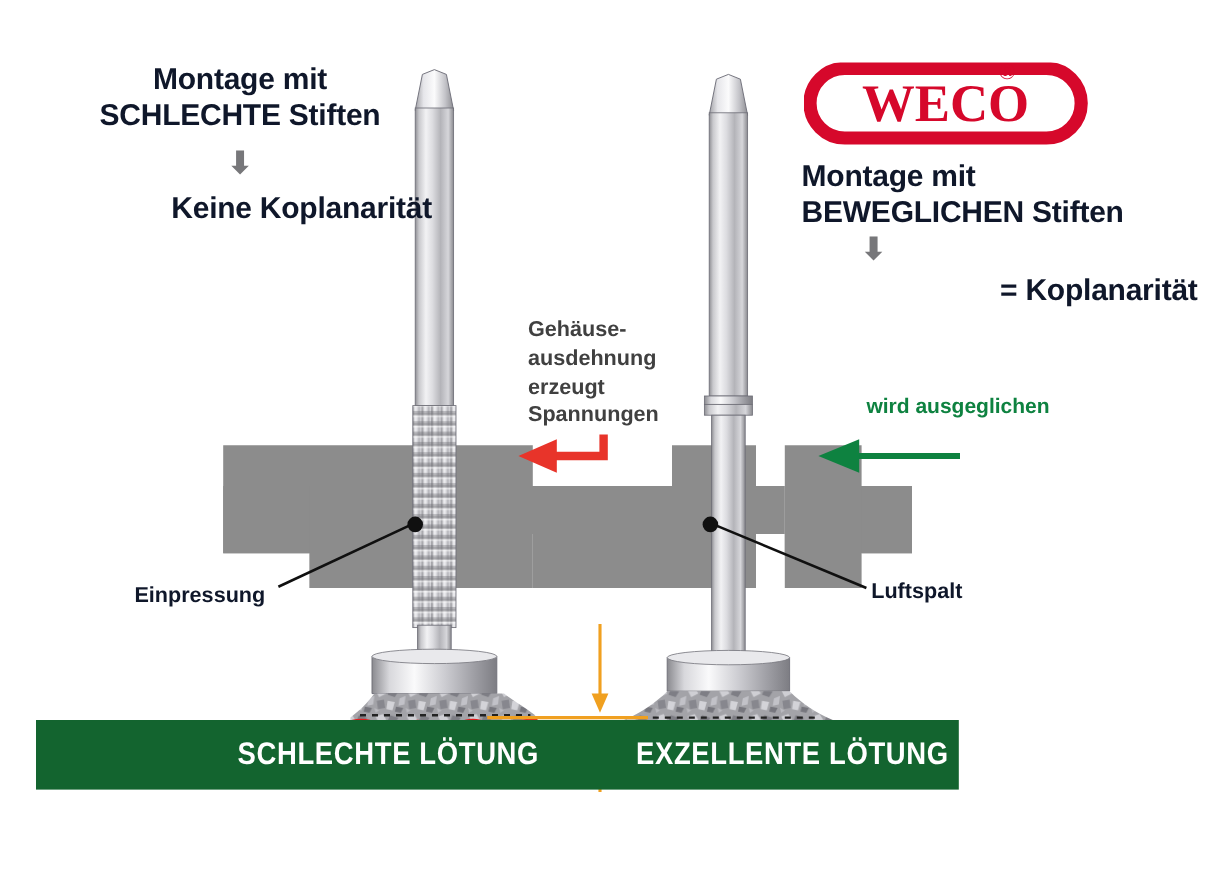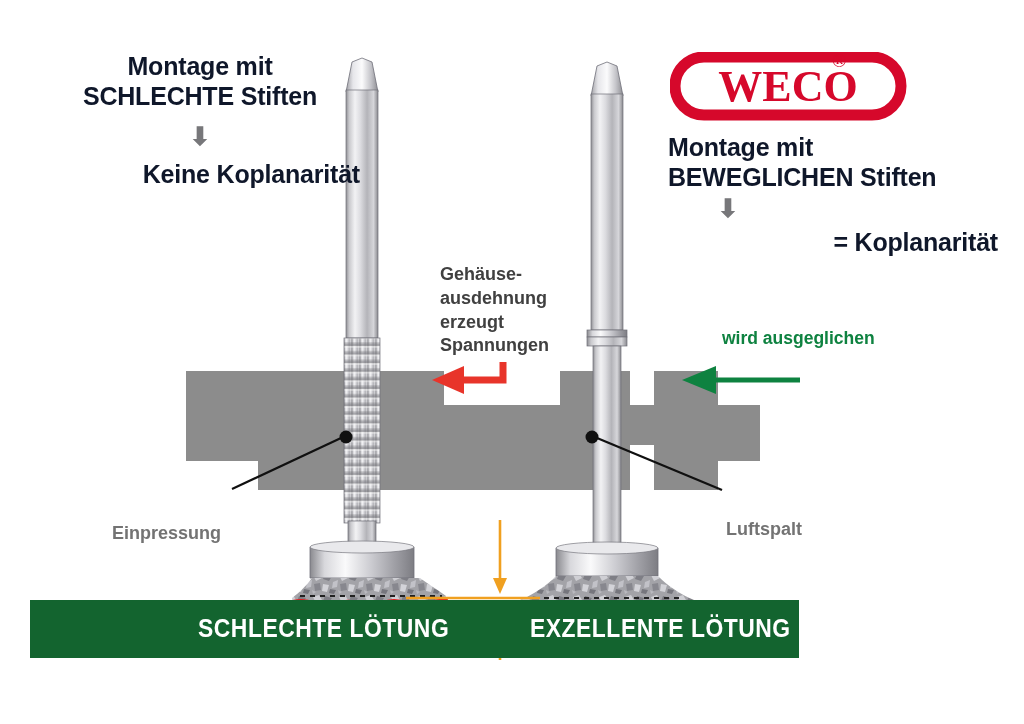--- a/index.html
+++ b/index.html
@@ -75,24 +75,23 @@
     margin-top: 25px;
   }
   #green-note {
     left: 722px; top: 327px; width: 210px;
     color: #0e8240;
     font-weight: bold;
     font-size: 17.5px;
     line-height: 1.3;
   }
   .callout-label {
-    color: #737373;
+    color: #0f172a;
     font-weight: bold;
     font-size: 18px;
-    margin-top: 37px;
   }
   #label-einpressung { left: 112px; top: 486px; }
   #label-luftspalt { left: 726px; top: 482px; }
 
   
   #banner {
     left: 30px; top: 600px;
     width: 769px; height: 58px;
     background: #13642f;
   }

